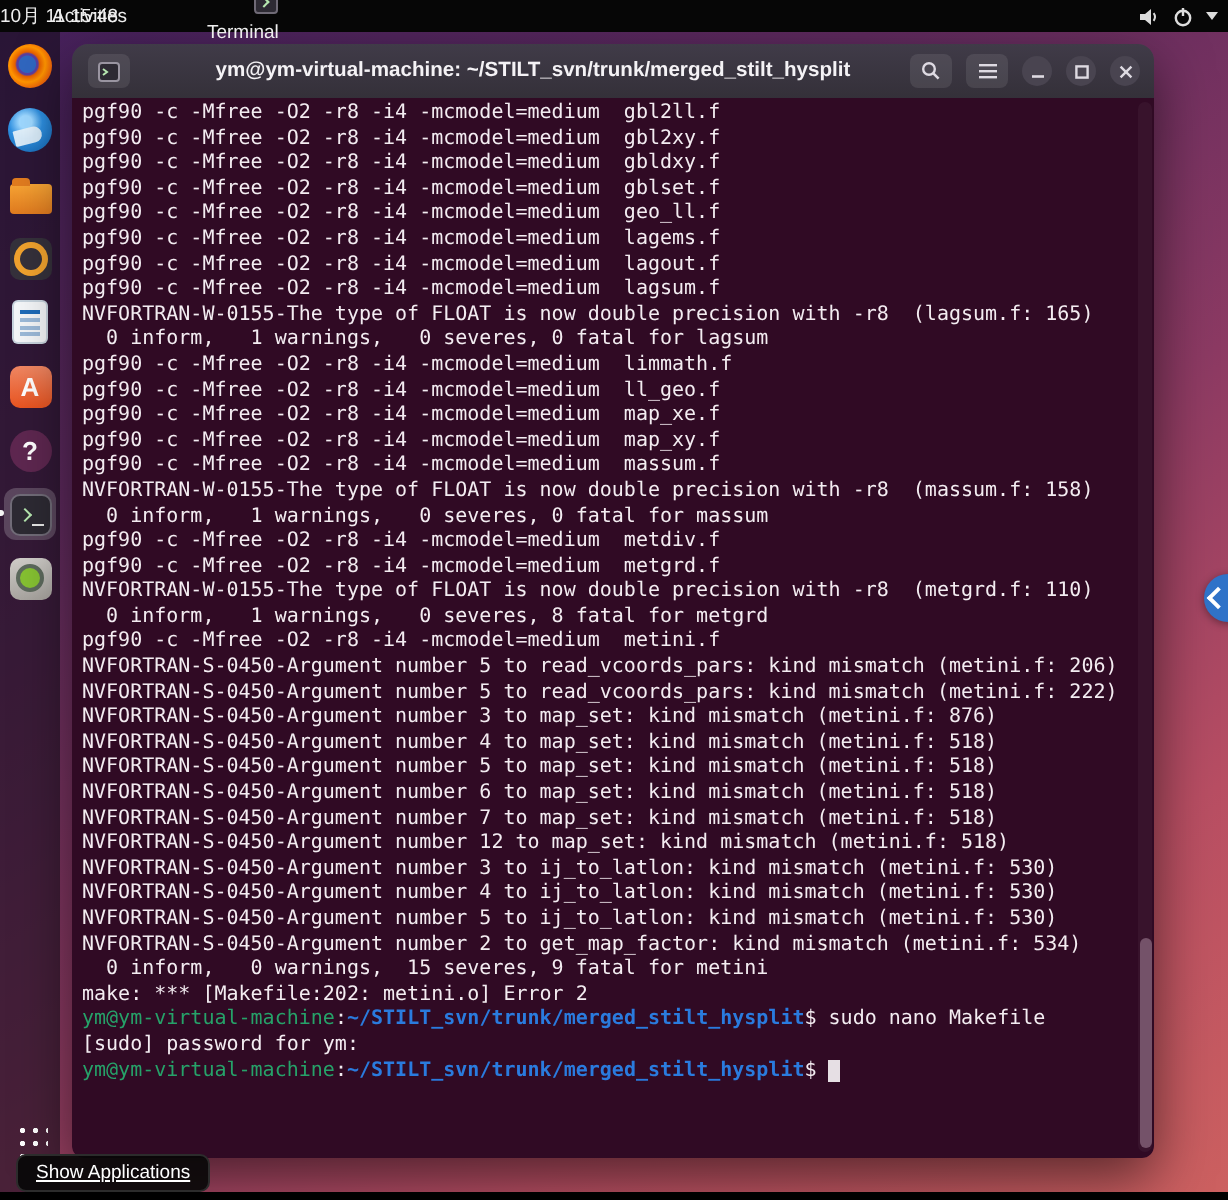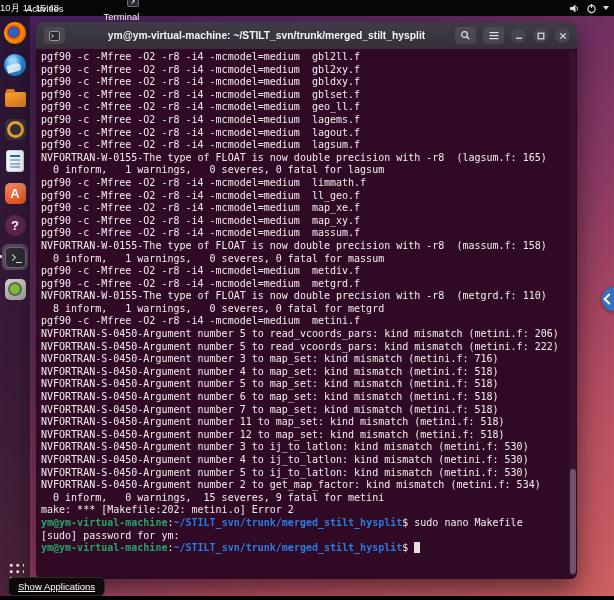--- a/index.html
+++ b/index.html
@@ -66,21 +66,21 @@
   .hleft{position:absolute;left:8px;top:5px;display:flex;gap:6px;}
   .hright{position:absolute;right:7px;top:0;height:27px;display:flex;align-items:center;gap:7px;}
   .icon-btn{width:21px;height:17px;border-radius:4px;background:rgba(255,255,255,0.09);
     display:flex;align-items:center;justify-content:center;}
   .win-btn{width:15px;height:15px;border-radius:50%;background:#494450;display:flex;align-items:center;justify-content:center;}
   .tbody{position:absolute;left:0;top:27px;right:0;bottom:0;background:#300a24;border-radius:0 0 6px 6px;
     padding:2px 2px 2px 5px;overflow:hidden;box-sizing:border-box;
     font-family:"DejaVu Sans Mono","Liberation Mono",monospace;font-size:10px;line-height:12.6px;color:#f3ecf1;}
   .tline{white-space:pre;}
   .seg-w{color:#f3ecf1;}
-  .seg-g{color:#26a269;font-weight:bold;}
+  .seg-g{color:#26a269;font-weight:normal;}
   .seg-b{color:#2a7bde;font-weight:bold;}
   .seg-c{background:#e6dfe4;color:#300a24;}
   .scrolltrack{position:absolute;right:1px;top:29px;bottom:3px;width:7px;border-radius:4px;background:rgba(255,255,255,0.04);}
   .scrollthumb{position:absolute;right:0;bottom:2px;width:6px;height:105px;border-radius:3px;background:rgba(190,160,180,0.45);}
 
   
   .edge-handle{position:absolute;right:-12px;top:287px;width:24px;height:24px;border-radius:50%;
     background:#2f72c8;box-shadow:0 1px 4px rgba(0,0,0,0.4);z-index:35;}
   .edge-handle:before{content:"";position:absolute;left:3px;top:8px;width:6px;height:6px;
     border-left:2px solid #ffffff;border-bottom:2px solid #ffffff;transform:rotate(45deg);}
@@ -207,30 +207,29 @@
         <div class="tline"><span class="seg-w">pgf90 -c -Mfree -O2 -r8 -i4 -mcmodel=medium  limmath.f</span></div>
         <div class="tline"><span class="seg-w">pgf90 -c -Mfree -O2 -r8 -i4 -mcmodel=medium  ll_geo.f</span></div>
         <div class="tline"><span class="seg-w">pgf90 -c -Mfree -O2 -r8 -i4 -mcmodel=medium  map_xe.f</span></div>
         <div class="tline"><span class="seg-w">pgf90 -c -Mfree -O2 -r8 -i4 -mcmodel=medium  map_xy.f</span></div>
         <div class="tline"><span class="seg-w">pgf90 -c -Mfree -O2 -r8 -i4 -mcmodel=medium  massum.f</span></div>
         <div class="tline"><span class="seg-w">NVFORTRAN-W-0155-The type of FLOAT is now double precision with -r8  (massum.f: 158)</span></div>
         <div class="tline"><span class="seg-w">  0 inform,   1 warnings,   0 severes, 0 fatal for massum</span></div>
         <div class="tline"><span class="seg-w">pgf90 -c -Mfree -O2 -r8 -i4 -mcmodel=medium  metdiv.f</span></div>
         <div class="tline"><span class="seg-w">pgf90 -c -Mfree -O2 -r8 -i4 -mcmodel=medium  metgrd.f</span></div>
         <div class="tline"><span class="seg-w">NVFORTRAN-W-0155-The type of FLOAT is now double precision with -r8  (metgrd.f: 110)</span></div>
-        <div class="tline"><span class="seg-w">  8 inform,   1 warnings,   0 severes, 0 fatal for metgrd</span></div>
+        <div class="tline"><span class="seg-w">  0 inform,   1 warnings,   0 severes, 8 fatal for metgrd</span></div>
         <div class="tline"><span class="seg-w">pgf90 -c -Mfree -O2 -r8 -i4 -mcmodel=medium  metini.f</span></div>
         <div class="tline"><span class="seg-w">NVFORTRAN-S-0450-Argument number 5 to read_vcoords_pars: kind mismatch (metini.f: 206)</span></div>
         <div class="tline"><span class="seg-w">NVFORTRAN-S-0450-Argument number 5 to read_vcoords_pars: kind mismatch (metini.f: 222)</span></div>
-        <div class="tline"><span class="seg-w">NVFORTRAN-S-0450-Argument number 3 to map_set: kind mismatch (metini.f: 716)</span></div>
+        <div class="tline"><span class="seg-w">NVFORTRAN-S-0450-Argument number 3 to map_set: kind mismatch (metini.f: 876)</span></div>
         <div class="tline"><span class="seg-w">NVFORTRAN-S-0450-Argument number 4 to map_set: kind mismatch (metini.f: 518)</span></div>
         <div class="tline"><span class="seg-w">NVFORTRAN-S-0450-Argument number 5 to map_set: kind mismatch (metini.f: 518)</span></div>
         <div class="tline"><span class="seg-w">NVFORTRAN-S-0450-Argument number 6 to map_set: kind mismatch (metini.f: 518)</span></div>
         <div class="tline"><span class="seg-w">NVFORTRAN-S-0450-Argument number 7 to map_set: kind mismatch (metini.f: 518)</span></div>
-        <div class="tline"><span class="seg-w">NVFORTRAN-S-0450-Argument number 11 to map_set: kind mismatch (metini.f: 518)</span></div>
         <div class="tline"><span class="seg-w">NVFORTRAN-S-0450-Argument number 12 to map_set: kind mismatch (metini.f: 518)</span></div>
         <div class="tline"><span class="seg-w">NVFORTRAN-S-0450-Argument number 3 to ij_to_latlon: kind mismatch (metini.f: 530)</span></div>
         <div class="tline"><span class="seg-w">NVFORTRAN-S-0450-Argument number 4 to ij_to_latlon: kind mismatch (metini.f: 530)</span></div>
         <div class="tline"><span class="seg-w">NVFORTRAN-S-0450-Argument number 5 to ij_to_latlon: kind mismatch (metini.f: 530)</span></div>
         <div class="tline"><span class="seg-w">NVFORTRAN-S-0450-Argument number 2 to get_map_factor: kind mismatch (metini.f: 534)</span></div>
         <div class="tline"><span class="seg-w">  0 inform,   0 warnings,  15 severes, 9 fatal for metini</span></div>
         <div class="tline"><span class="seg-w">make: *** [Makefile:202: metini.o] Error 2</span></div>
         <div class="tline"><span class="seg-g">ym@ym-virtual-machine</span><span class="seg-w">:</span><span class="seg-b">~/STILT_svn/trunk/merged_stilt_hysplit</span><span class="seg-w">$ sudo nano Makefile</span></div>
         <div class="tline"><span class="seg-w">[sudo] password for ym: </span></div>
         <div class="tline"><span class="seg-g">ym@ym-virtual-machine</span><span class="seg-w">:</span><span class="seg-b">~/STILT_svn/trunk/merged_stilt_hysplit</span><span class="seg-w">$ </span><span class="seg-c"> </span></div>

